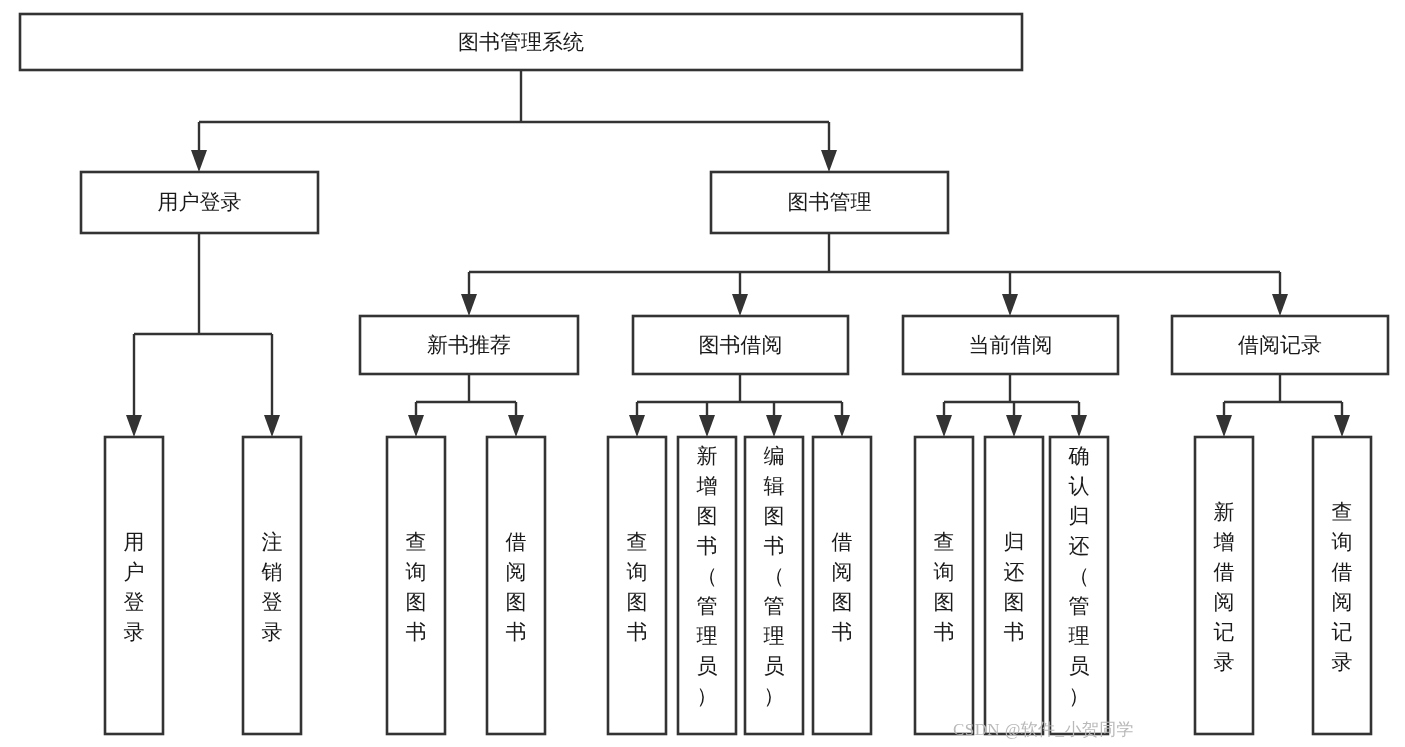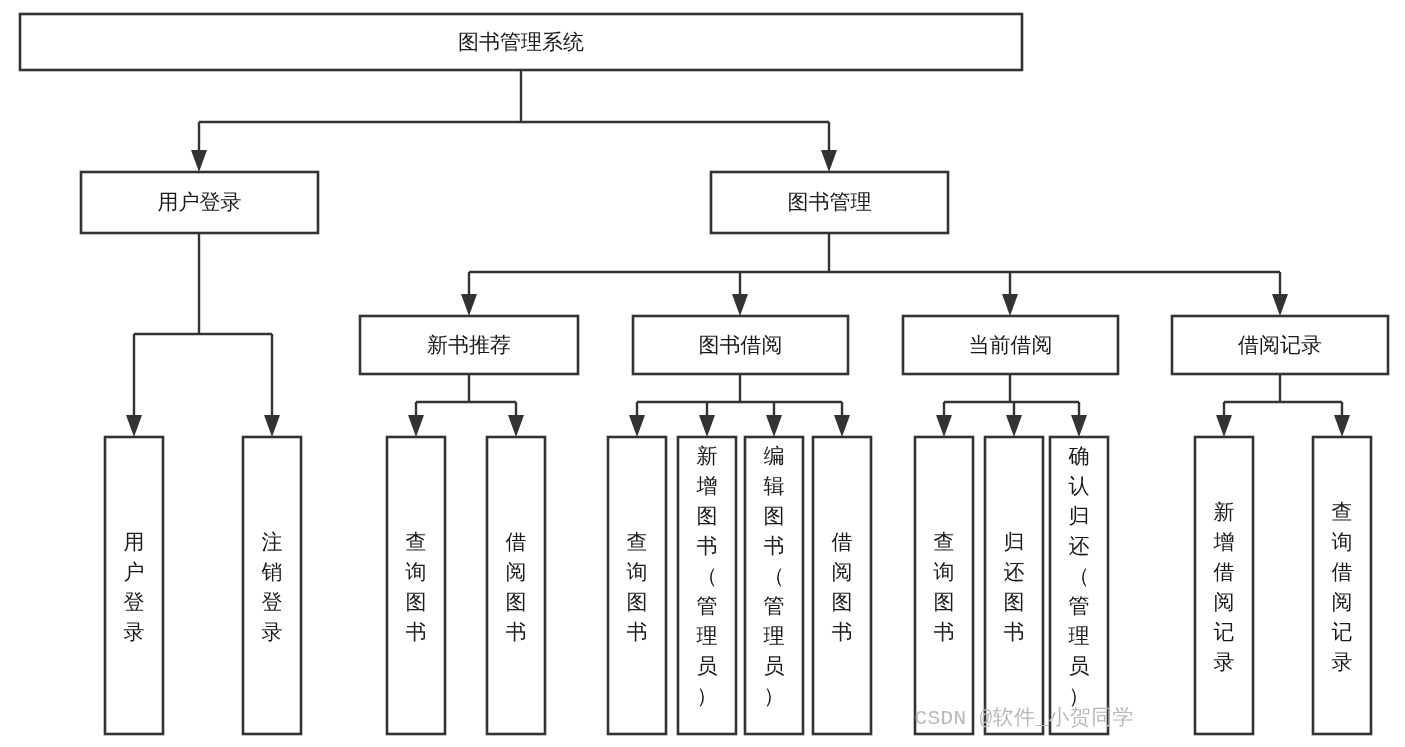--- a/index.html
+++ b/index.html
@@ -50,23 +50,23 @@
   }
   .node-label-v {
     font-family: "Liberation Sans", "DejaVu Sans", sans-serif;
     font-size: 21px;
     fill: #1a1a1a;
     text-anchor: middle;
   }
   .watermark-text {
     position: absolute;
     right: 8px;
-    bottom: 16px;
-    font-family: Liberation Mono, monospace;
-    font-size: 21px;
+    bottom: 6px;
+    font-family: Liberation Serif, serif;
+    font-size: 17px;
     color: #b9b9b9;
     white-space: nowrap;
     letter-spacing: 0.4px;
     user-select: none;
   }
 </style>
 </head>
 <body>
 
 <div id="diagram-root">

